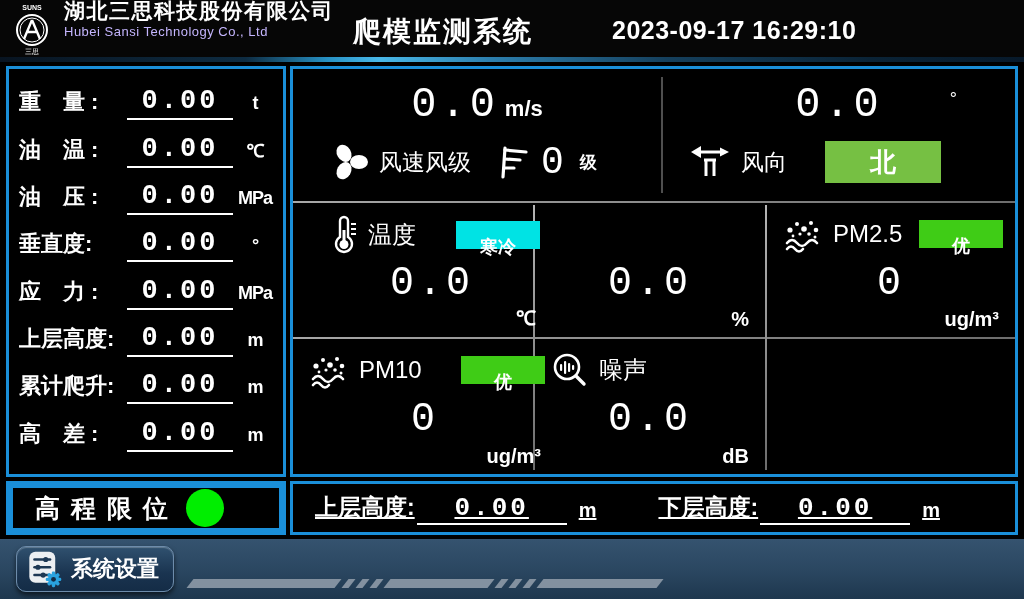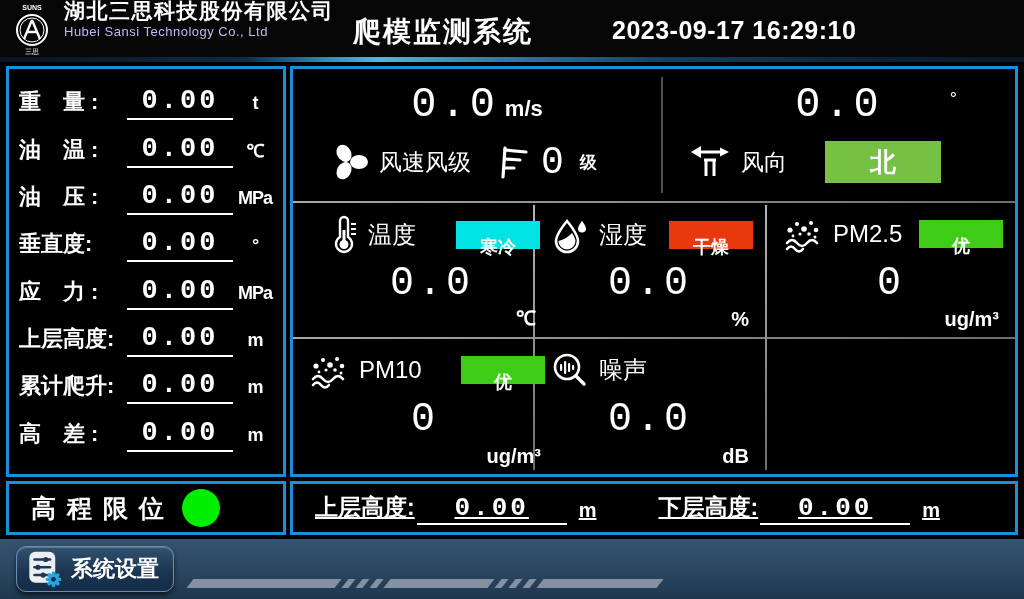--- a/index.html
+++ b/index.html
@@ -66,21 +66,21 @@
   .cell-head{ display:flex; align-items:center; padding:12px 12px 0 16px; }
   .cell-label{ font-size:24px; margin-left:10px; }
   .cell-badge{ margin-left:auto; min-width:84px; height:28px; line-height:28px; text-align:center;
     font-size:18px; font-weight:bold; padding:12px 4px; }
   .cell-value{ position:absolute; top:58px; left:0; right:0; text-align:center;
     font-family:"Liberation Mono","DejaVu Sans Mono",monospace; font-size:40px; letter-spacing:4px; }
   .cell-unit{ position:absolute; right:16px; bottom:6px; font-size:20px; font-weight:bold; }
 
   
   .limit-box{ position:absolute; left:6px; top:481px; width:280px; height:54px;
-    border:3px solid #86efac; background:#000; display:flex; align-items:center; }
+    border:7px solid #86efac; background:#000; display:flex; align-items:center; }
   .limit-label{ margin-left:22px; font-size:25px; font-weight:bold; letter-spacing:2px; white-space:pre; }
   .limit-light{ width:38px; height:38px; border-radius:50%; margin-left:16px; }
   .heights-box{ position:absolute; left:290px; top:481px; width:728px; height:54px;
     border:3px solid #1a8fd9; background:#000; display:flex; align-items:flex-end; padding:0 22px 7px 22px; }
   .h-group{ display:flex; align-items:flex-end;text-decoration:underline; }
   .h-group.second{ margin-left:62px; }
   .h-label{ font-size:23px; font-weight:bold; padding-bottom:2px; white-space:pre; }
   .h-value{ width:150px; margin-left:2px; text-align:center; border-bottom:2px solid #fff;
     font-family:"Liberation Mono","DejaVu Sans Mono",monospace; font-size:26px; font-weight:bold;
     letter-spacing:3px; line-height:1; padding-bottom:2px; }
@@ -229,29 +229,20 @@
             </g>
         </svg>
         <span class="cell-label">温度</span>
         <span class="cell-badge" style="background-color: rgb(0, 227, 228);">寒冷</span>
       </div>
       <div class="cell-value">0.0</div>
       <div class="cell-unit">℃</div>
     </div>
 
     <div class="cell cell-1">
-      <div class="cell-head">
-        <svg width="38" height="40" viewBox="0 0 38 40">
-          <path d="M16 6 C16 6 5 19 5 26 a11 11 0 0 0 22 0 C27 19 16 6 16 6 Z" stroke="#fff" stroke-width="2.6" fill="none"></path>
-          <path d="M7.5 26 a8.5 8.5 0 0 0 17 0 c0 -1.5 -1.5 -5 -3.5 -8 c-5 5.5 -9 6.5 -13.5 8 Z" fill="#fff"></path>
-          <path d="M31 6 c0 0 -4 5 -4 7.5 a4 4 0 0 0 8 0 C35 11 31 6 31 6 Z" fill="#fff"></path>
-        </svg>
-        <span class="cell-label">湿度</span>
-        <span class="cell-badge" style="background-color: rgb(232, 56, 13);">干燥</span>
-      </div>
       <div class="cell-value">0.0</div>
       <div class="cell-unit">%</div>
     </div>
 
     <div class="cell cell-2">
       <div class="cell-head">
         <svg width="40" height="38" viewBox="0 0 40 38" fill="#fff">
           <circle cx="7" cy="15" r="2.6"></circle>
             <circle cx="14" cy="9" r="2"></circle>
             <circle cx="21" cy="14" r="2.8"></circle>

